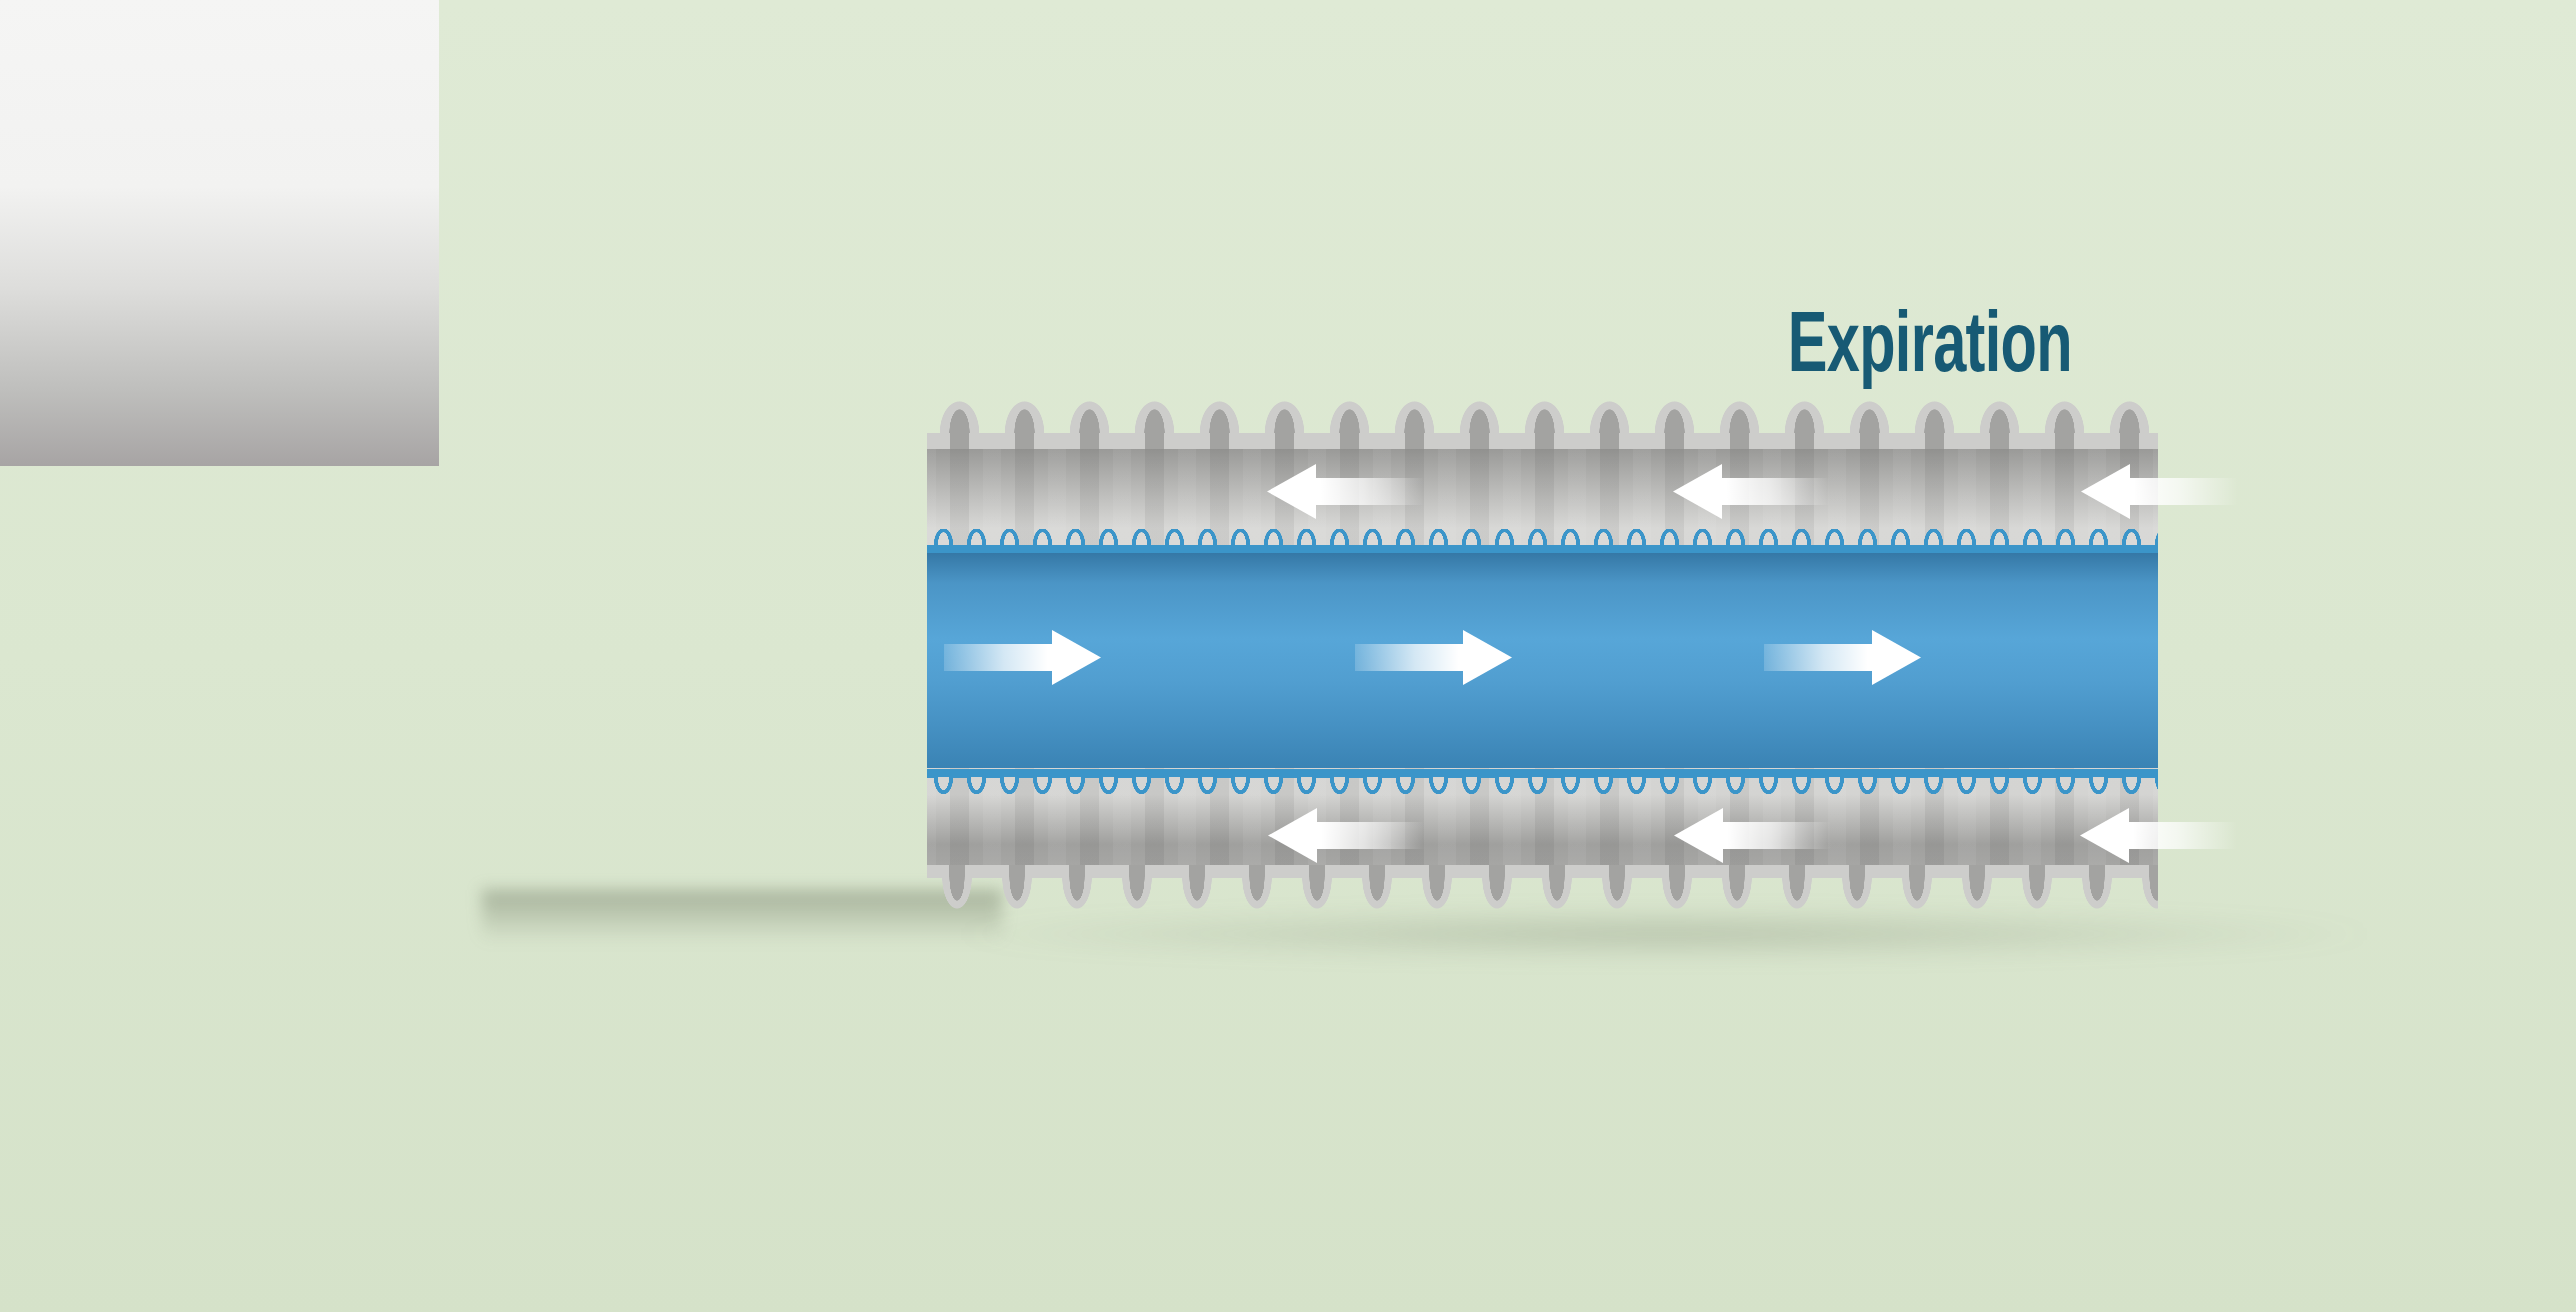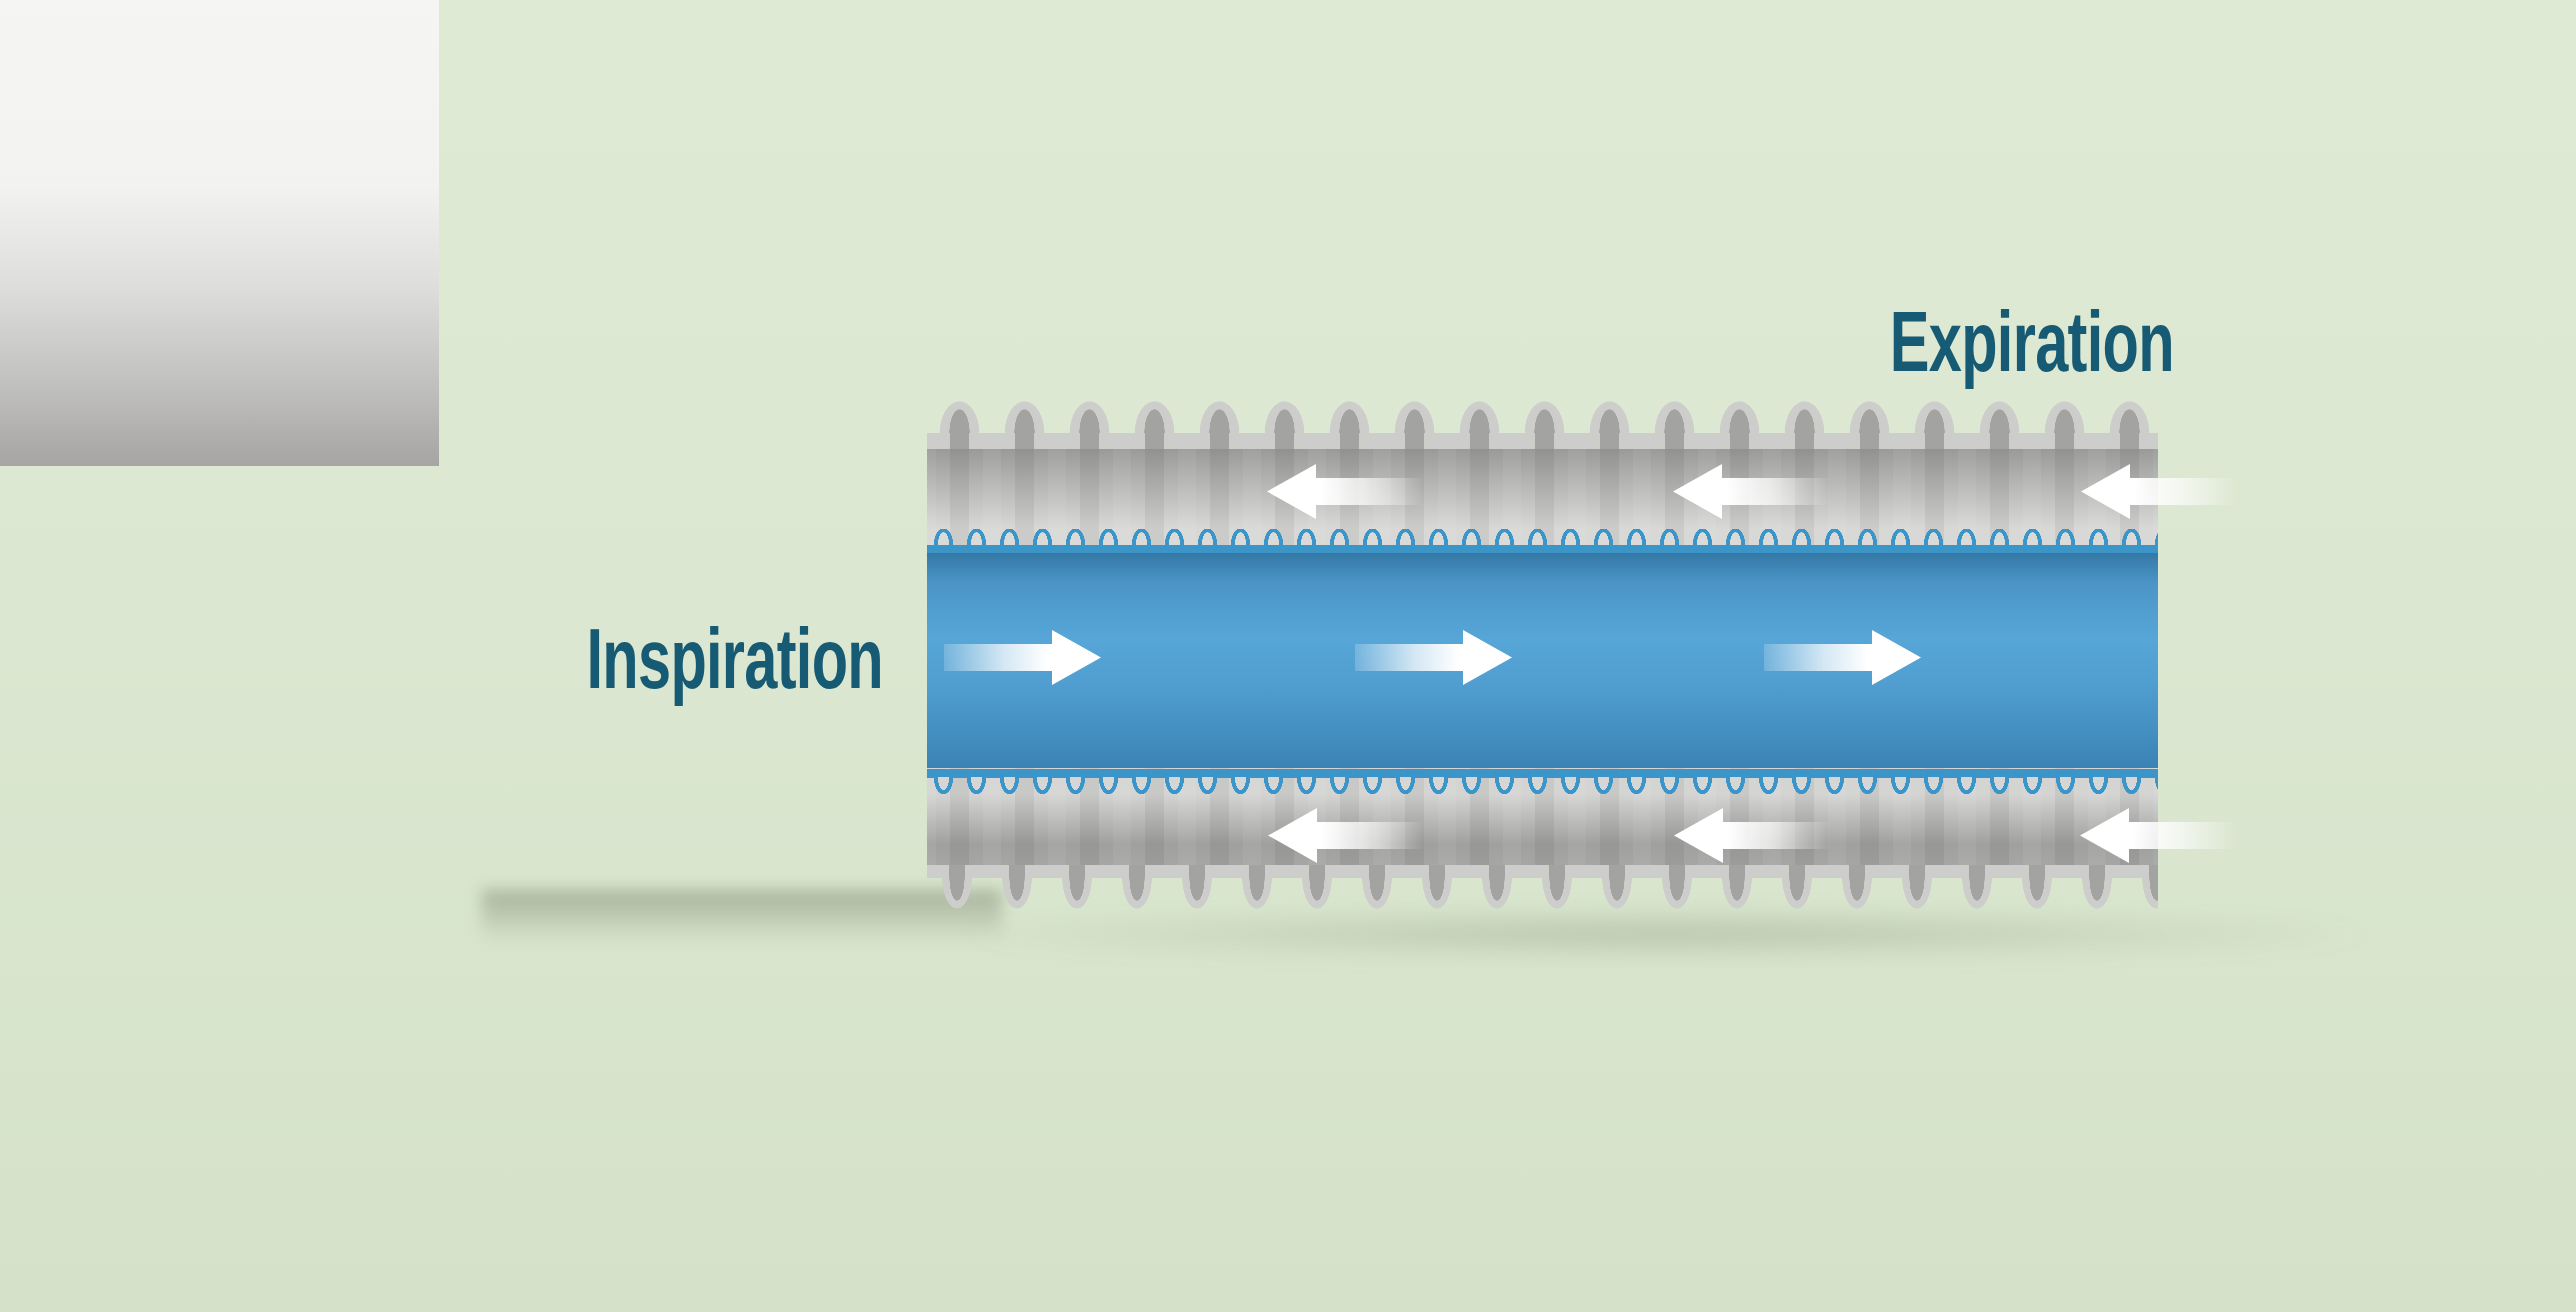--- a/index.html
+++ b/index.html
@@ -74,21 +74,21 @@
   .arrow.left .head{left:0;clip-path:polygon(100% 0,0 50%,100% 100%);}
   .arrow.left .shaft{left:48px;
     background:linear-gradient(to right,#fff 5%,rgba(255,255,255,.70) 45%,rgba(255,255,255,0) 100%);}
 
   
   .label{position:absolute;text-align:center;line-height:85px;
     font-family:"Liberation Sans","DejaVu Sans",sans-serif;font-weight:700;
     font-size:85px;color:var(--label,#175a74);}
   .label span{display:inline-block;transform:scaleX(.70);transform-origin:50% 50%;letter-spacing:-1px;white-space:nowrap;}
   .label-insp{left:515px;top:616px;width:439px;}
-  .label-exp{left:1826px;top:299px;width:412px;}
+  .label-exp{left:1724px;top:299px;width:412px;}
 </style>
 </head>
 <body>
 
 <div class="canvas">
 
   <div class="abs shadow-box"></div>
   <div class="abs shadow-tube"></div>
 
   <div>
@@ -141,21 +141,18 @@
         <div class="head"></div>
       </div>
       <div class="arrow left" style="width: 157px; top: 808px; left: 2080px;">
         <div class="shaft"></div>
         <div class="head"></div>
       </div>
     </div>
 
   <div class="insp-box"></div>
 
-  <div class="label label-insp">
-    <span>Inspiration</span>
-  </div>
   <div class="label label-exp">
     <span>Expiration</span>
   </div>
 
 </div>
 
 
 </body></html>

